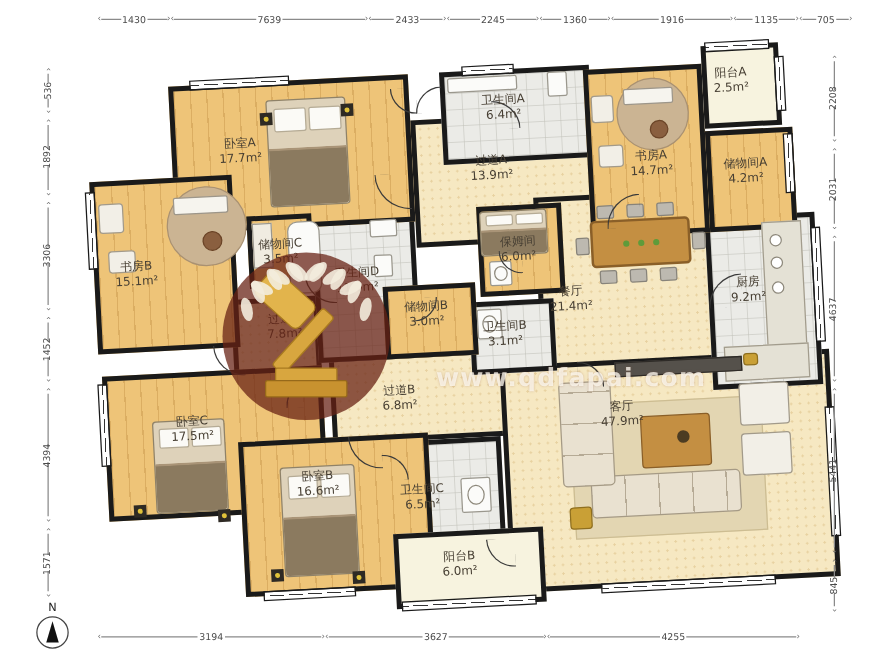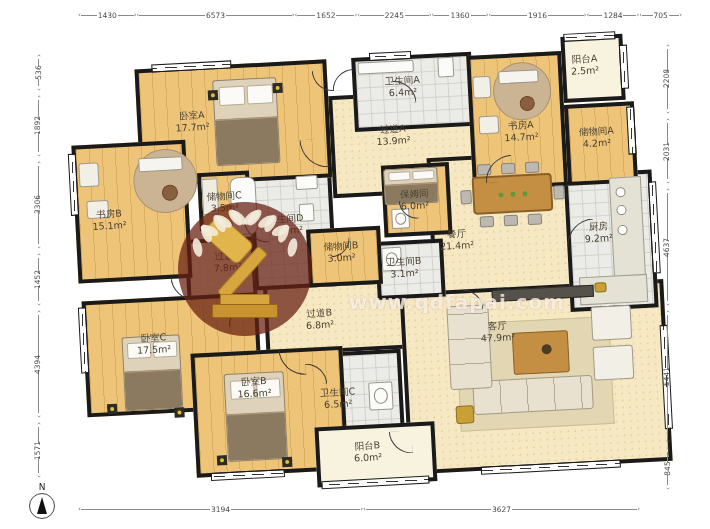--- a/index.html
+++ b/index.html
@@ -100,63 +100,68 @@
 <div id="stage">
 
   <div id="dim-top" class="dims h" style="left:78px;top:8px;width:604px;height:14px;">
       <div class="dimseg" style="flex-grow: 1430;">
         <i class="dl"></i>
         <b class="dv">1430</b>
         <i class="dl"></i>
       </div>
       <div class="dimseg" style="flex-grow: 6573;">
         <i class="dl"></i>
-        <b class="dv">6573</b>
+        <b class="dv">7639</b>
         <i class="dl"></i>
       </div>
       <div class="dimseg" style="flex-grow: 1652;">
         <i class="dl"></i>
-        <b class="dv">1652</b>
+        <b class="dv">2433</b>
         <i class="dl"></i>
       </div>
       <div class="dimseg" style="flex-grow: 2245;">
         <i class="dl"></i>
         <b class="dv">2245</b>
         <i class="dl"></i>
       </div>
       <div class="dimseg" style="flex-grow: 1360;">
         <i class="dl"></i>
         <b class="dv">1360</b>
         <i class="dl"></i>
       </div>
       <div class="dimseg" style="flex-grow: 3473;">
         <i class="dl"></i>
         <b class="dv">1916</b>
         <i class="dl"></i>
       </div>
       <div class="dimseg" style="flex-grow: 1135;">
         <i class="dl"></i>
-        <b class="dv">1284</b>
+        <b class="dv">1135</b>
         <i class="dl"></i>
       </div>
       <div class="dimseg" style="flex-grow: 865;">
         <i class="dl"></i>
         <b class="dv">705</b>
         <i class="dl"></i>
       </div>
     </div>
   <div id="dim-bottom" class="dims h" style="left:78px;top:502px;width:562px;height:14px;">
       <div class="dimseg" style="flex-grow: 3745;">
         <i class="dl"></i>
         <b class="dv">3194</b>
         <i class="dl"></i>
       </div>
       <div class="dimseg" style="flex-grow: 3627;">
         <i class="dl"></i>
         <b class="dv">3627</b>
+        <i class="dl"></i>
+      </div>
+      <div class="dimseg" style="flex-grow: 4255;">
+        <i class="dl"></i>
+        <b class="dv">4255</b>
         <i class="dl"></i>
       </div>
     </div>
   <div id="dim-left" class="dims vv" style="left:31px;top:52px;width:14px;height:428px;">
       <div class="dimseg" style="flex-grow: 536;">
         <i class="dl"></i>
         <b class="dv">536</b>
         <i class="dl"></i>
       </div>
       <div class="dimseg" style="flex-grow: 1892;">

